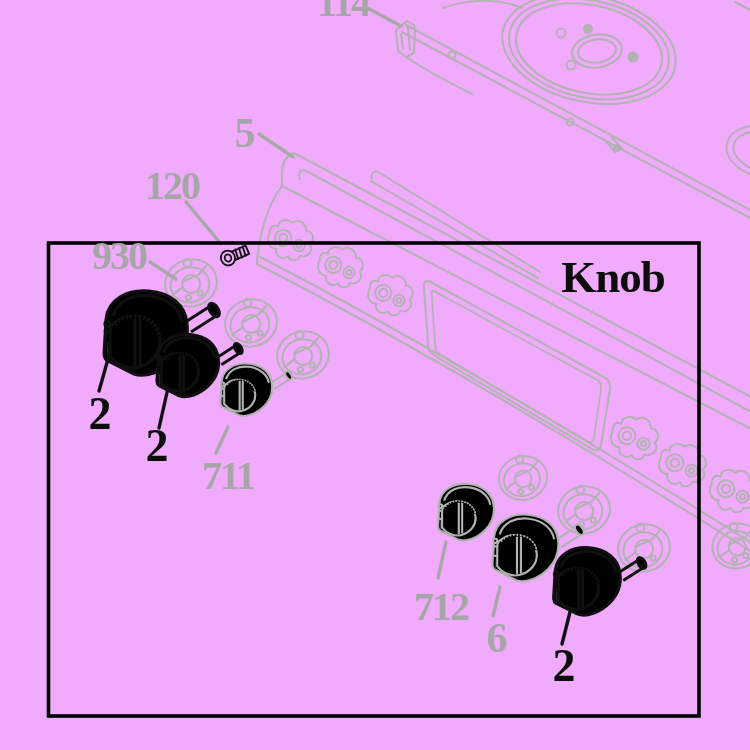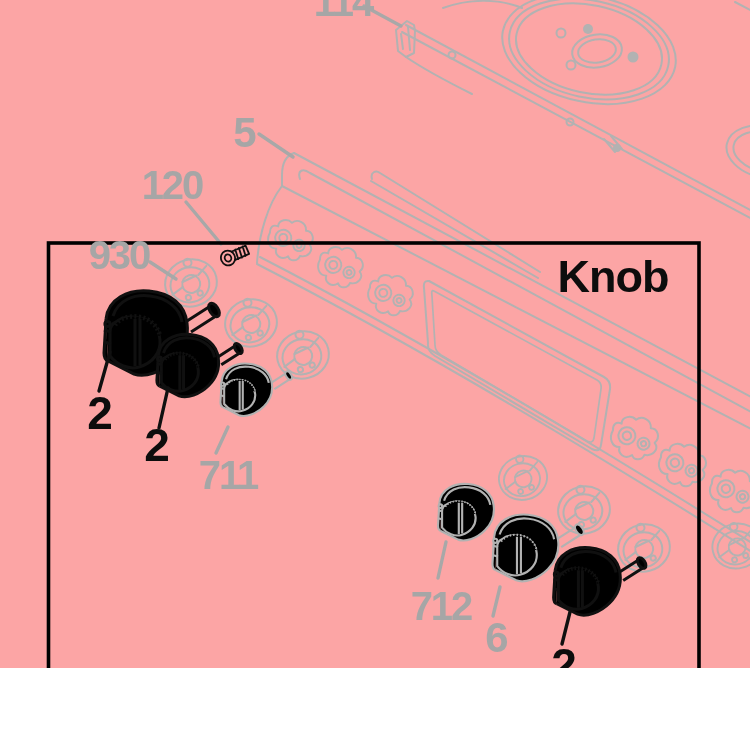--- a/index.html
+++ b/index.html
@@ -1,17 +1,17 @@
 <!DOCTYPE html>
 <html><head>
 <meta charset="utf-8">
 <style>
   html,body{margin:0;padding:0;background:#fff;}
-  .stage{position:relative;width:750px;height:668px;background:#fca5a5;overflow:hidden;
-         font-family:Liberation Sans, sans-serif;}
+  .stage{position:relative;width:750px;height:750px;background:#f0abfc;overflow:hidden;
+         font-family:Liberation Serif, serif;}
   svg{display:block;}
   
   .g  {stroke:#b2b2b2;fill:none;stroke-width:2;stroke-linecap:round;stroke-linejoin:round;}
   .gth{stroke:#b2b2b2;fill:none;stroke-width:1.7;stroke-linecap:round;stroke-linejoin:round;}
   .fillg{fill:#b2b2b2;stroke:none;}
   .ink{stroke:#101010;fill:none;stroke-linecap:round;stroke-linejoin:round;}
   .leader-g{stroke:#a8a8a8;stroke-width:3.4;fill:none;stroke-linecap:round;}
   .leader-k{stroke:#101010;stroke-width:3.4;fill:none;stroke-linecap:round;}
   .hv{stroke-width:var(--hw,3);stroke-dasharray:2 2.4;}
   .lbl-g{fill:#a6a6a6;font-weight:700;font-size:40px;letter-spacing:-2px;}

